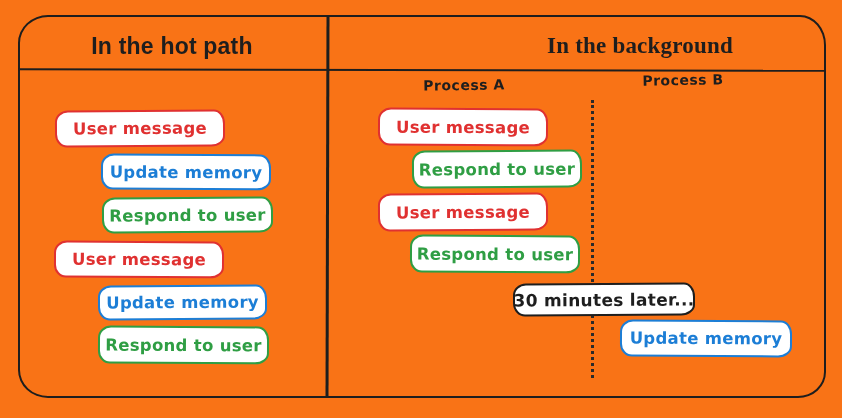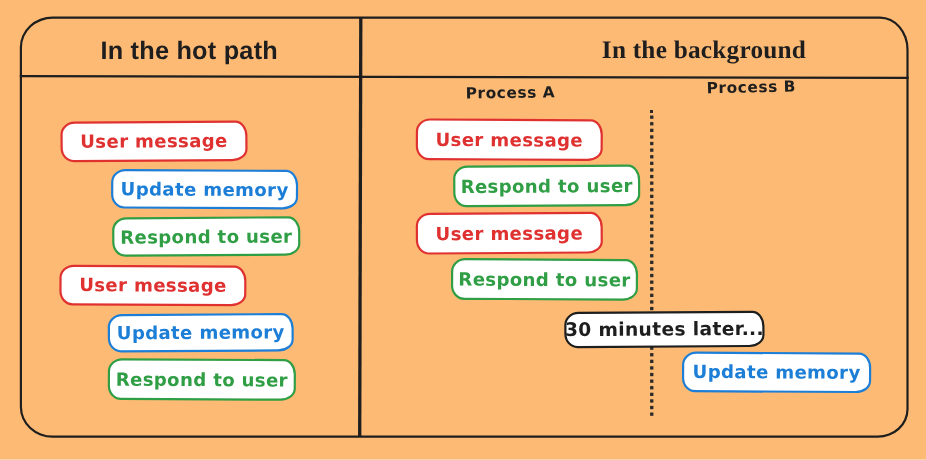--- a/index.html
+++ b/index.html
@@ -4,21 +4,21 @@
 <style>
   html, body {
     margin: 0;
     padding: 0;
     background: #ffffff;
   }
   .stage {
     position: relative;
     width: 842px;
     height: 418px;
-    background: #fdba74;
+    background: #f97316;
     overflow: hidden;
     font-family: "DejaVu Sans", sans-serif;
     color: #1e1e1e;
   }
   
   .frame {
     position: absolute;
     left: 18px; top: 15px;
     width: 808px; height: 383px;
     box-sizing: border-box;

